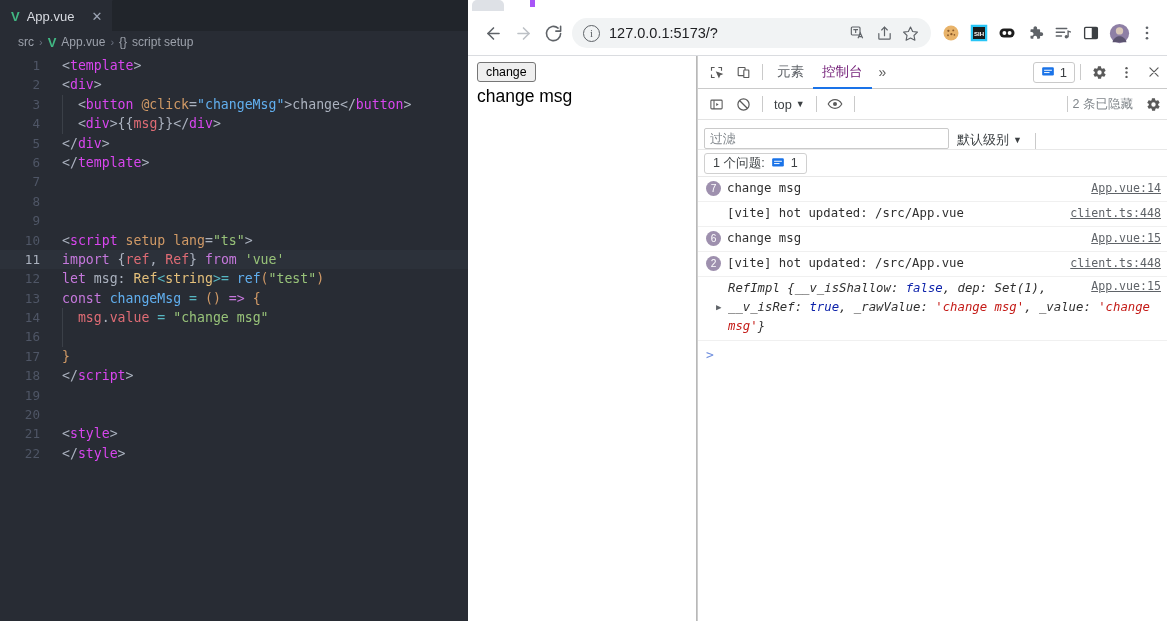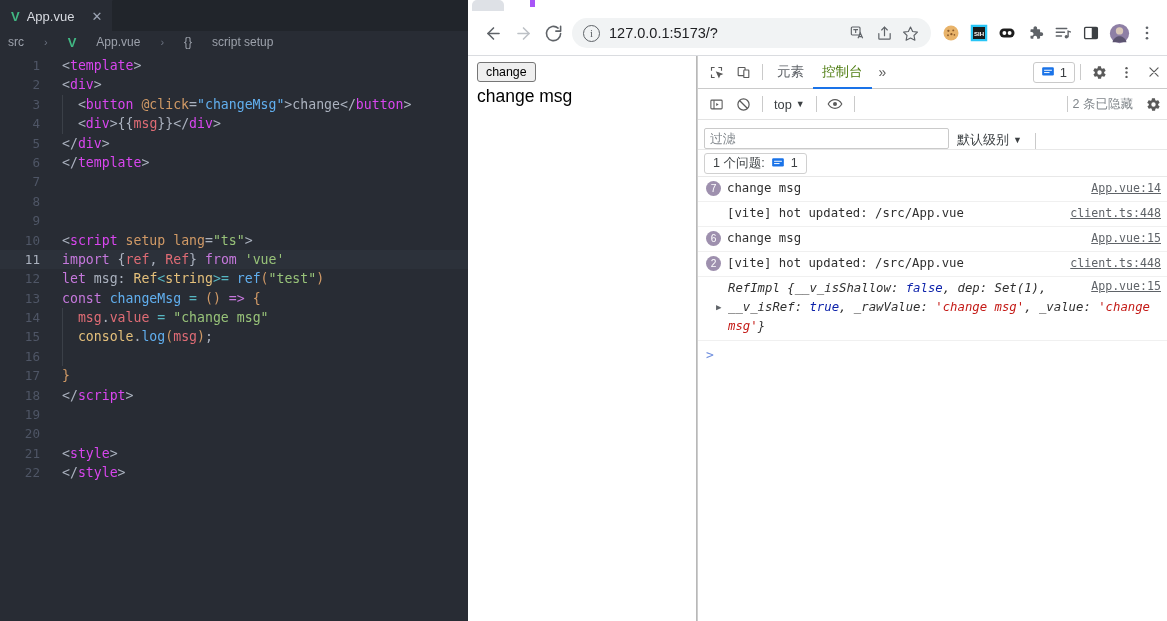--- a/index.html
+++ b/index.html
@@ -29,22 +29,22 @@
   .vue-logo {
     color: #41b883; font-size: 13px; font-weight: bold;
     font-family: "Liberation Sans", sans-serif;
   }
   .tab-name { font-size: 13px; color: #d7dae0; }
   .tab-close {
     color: #9da5b4; font-size: 13px; margin-left: 10px; line-height: 1;
     cursor: pointer;
   }
   #breadcrumb {
-    height: 22px; display: flex; align-items: center; gap: 20px;
-    padding-left: 8px; background: #282c34;
+    height: 22px; display: flex; align-items: center; gap: 5px;
+    padding-left: 18px; background: #282c34;
     color: #9ca1ab; font-size: 12px;
   }
   .bc-sep { color: #6b7280; font-size: 11px; }
   .bc-brace { color: #9ca1ab; font-size: 12px; }
 
   #code-area {
     position: relative; font-family: "DejaVu Sans Mono", monospace;
     font-size: 13.2px; line-height: 19.4px; padding-top: 3px;
   }
   .code-line { position: relative; height: 19.4px; white-space: pre; }
@@ -156,21 +156,21 @@
   }
   .dt-icbtn {
     width: 27px; height: 26px; display: flex; align-items: center;
     justify-content: center; cursor: pointer; color: #5a5a5a; flex: none;
   }
   .dt-vsep { width: 1px; height: 16px; background: #cacaca; margin: 0 5px; flex: none; }
   .dt-tab {
     height: 33px; padding: 0 9px; display: flex; align-items: center;
     font-size: 13.5px; color: #5f6368; cursor: pointer; flex: none;
   }
-  .dt-tab.active { color: #4d7c0f; box-shadow: inset 0 -2px 0 #1a73e8; }
+  .dt-tab.active { color: #701a75; box-shadow: inset 0 -2px 0 #1a73e8; }
   .dt-more { font-size: 14px; color: #5a5a5a; padding: 0 7px; cursor: pointer; flex: none; }
   .dt-spacer { flex: 1; }
   #issue-chip {
     display: flex; align-items: center; gap: 5px;
     border: 1px solid #cacaca; border-radius: 3px;
     padding: 2px 7px; font-size: 13px; color: #3c4043; cursor: pointer;
     flex: none;
   }
   #dt-toolbar2 {
     height: 31px; display: flex; align-items: center; padding-left: 5px;
@@ -275,21 +275,20 @@
         <div class="code-line"><span class="ln">5</span><span class="ctext"><span class="t-br">&lt;/</span><span class="t-tag">div</span><span class="t-br">&gt;</span></span></div>
         <div class="code-line"><span class="ln">6</span><span class="ctext"><span class="t-br">&lt;/</span><span class="t-tag">template</span><span class="t-br">&gt;</span></span></div>
         <div class="code-line"><span class="ln">7</span><span class="ctext"></span></div>
         <div class="code-line"><span class="ln">8</span><span class="ctext"></span></div>
         <div class="code-line"><span class="ln">9</span><span class="ctext"></span></div>
         <div class="code-line"><span class="ln">10</span><span class="ctext"><span class="t-br">&lt;</span><span class="t-tag">script</span><span class="t-txt"> </span><span class="t-attr">setup</span><span class="t-txt"> </span><span class="t-attr">lang</span><span class="t-br">=</span><span class="t-str">"ts"</span><span class="t-br">&gt;</span></span></div>
         <div class="code-line active"><span class="ln">11</span><span class="ctext"><span class="t-kw">import</span><span class="t-txt"> </span><span class="t-punc">{</span><span class="t-var">ref</span><span class="t-punc">, </span><span class="t-var">Ref</span><span class="t-punc">}</span><span class="t-txt"> </span><span class="t-kw">from</span><span class="t-txt"> </span><span class="t-str">'vue'</span></span></div>
         <div class="code-line"><span class="ln">12</span><span class="ctext"><span class="t-kw">let</span><span class="t-txt"> </span><span class="t-txt">msg</span><span class="t-punc">: </span><span class="t-type">Ref</span><span class="t-op">&lt;</span><span class="t-type">string</span><span class="t-op">&gt;</span><span class="t-op">= </span><span class="t-fn">ref</span><span class="t-paren">(</span><span class="t-str">"test"</span><span class="t-paren">)</span></span></div>
         <div class="code-line"><span class="ln">13</span><span class="ctext"><span class="t-kw">const</span><span class="t-txt"> </span><span class="t-fn">changeMsg</span><span class="t-txt"> </span><span class="t-op">=</span><span class="t-txt"> </span><span class="t-paren">()</span><span class="t-txt"> </span><span class="t-kw">=&gt;</span><span class="t-txt"> </span><span class="t-paren">{</span></span></div>
         <div class="code-line"><span class="ln">14</span><span class="indent-guide"></span><span class="ctext"><span class="t-txt">  </span><span class="t-var">msg</span><span class="t-punc">.</span><span class="t-var">value</span><span class="t-txt"> </span><span class="t-op">=</span><span class="t-txt"> </span><span class="t-str">"change msg"</span></span></div>
-        <div class="code-line"><span class="ln">15</span><span class="indent-guide"></span><span class="ctext"><span class="t-txt">  </span><span class="t-obj">console</span><span class="t-punc">.</span><span class="t-fn">log</span><span class="t-paren">(</span><span class="t-var">msg</span><span class="t-paren">)</span><span class="t-punc">;</span></span></div>
         <div class="code-line"><span class="ln">16</span><span class="indent-guide"></span><span class="ctext"></span></div>
         <div class="code-line"><span class="ln">17</span><span class="ctext"><span class="t-paren">}</span></span></div>
         <div class="code-line"><span class="ln">18</span><span class="ctext"><span class="t-br">&lt;/</span><span class="t-tag">script</span><span class="t-br">&gt;</span></span></div>
         <div class="code-line"><span class="ln">19</span><span class="ctext"></span></div>
         <div class="code-line"><span class="ln">20</span><span class="ctext"></span></div>
         <div class="code-line"><span class="ln">21</span><span class="ctext"><span class="t-br">&lt;</span><span class="t-tag">style</span><span class="t-br">&gt;</span></span></div>
         <div class="code-line"><span class="ln">22</span><span class="ctext"><span class="t-br">&lt;/</span><span class="t-tag">style</span><span class="t-br">&gt;</span></span></div>
       </div>
   </div>
 

